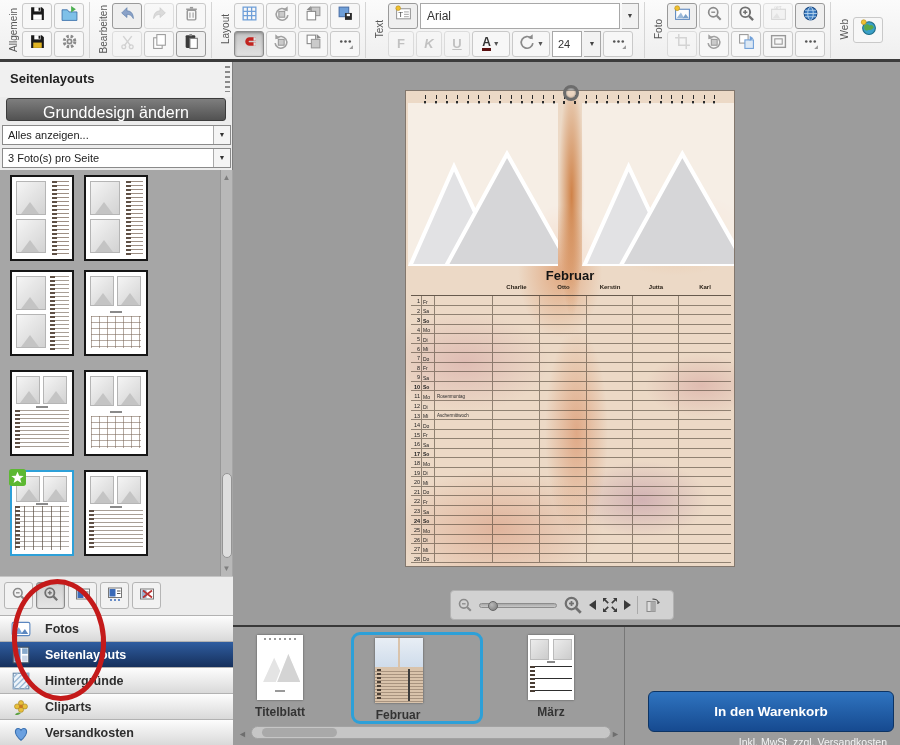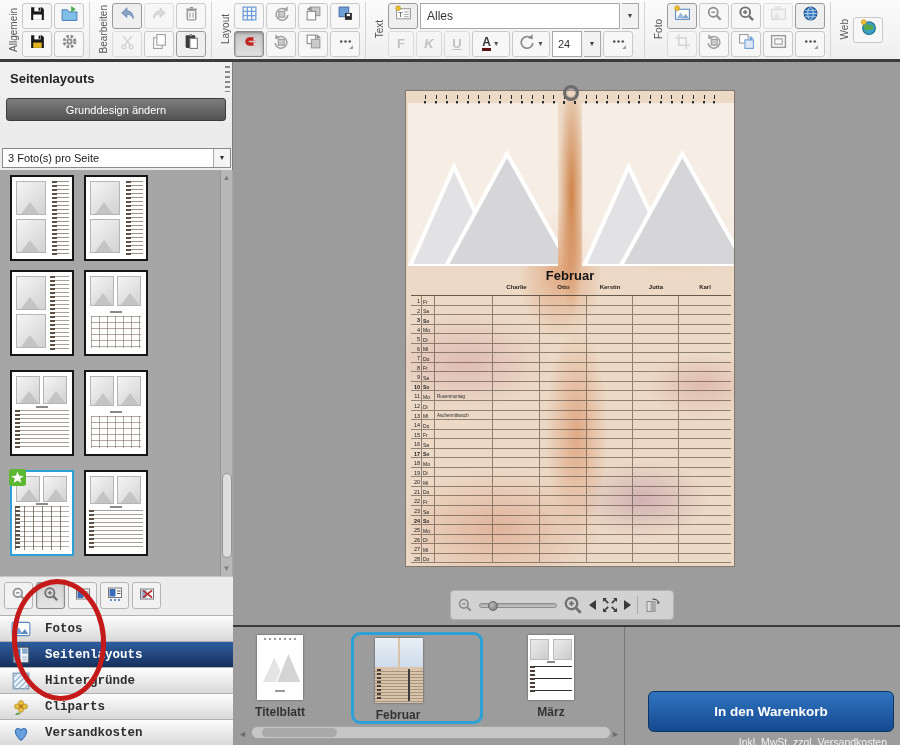--- a/index.html
+++ b/index.html
@@ -33,21 +33,21 @@
   .sizebox { width:30px; height:26px; background:#fff; border:1px solid #a8a8a8; display:flex; align-items:center;
              padding-left:5px; font-size:11px; color:#333; }
 
   
   .sidebar { position:absolute; left:0; top:62px; width:233px; height:683px; background:#ececec; border-right:1px solid #7e7e7e; }
   .sb-header { position:absolute; left:0; top:0; width:100%; height:35px; background:#f0f0f0;
                font-size:13px; font-weight:bold; color:#222; padding:9px 0 0 10px; }
   .sb-handle { position:absolute; right:2px; top:4px; width:5px; height:26px;
                background:repeating-linear-gradient(to bottom,#8a8a8a 0 2px,transparent 2px 5px); }
   .design-btn { position:absolute; left:6px; top:36px; width:220px; height:23px; border:1px solid #3c3c3c; border-radius:3px;
-                background:linear-gradient(#7e7e7e,#525252); color:#fff; font-size:11px; text-align:center; padding-top:5px; cursor:pointer; }
+                background:linear-gradient(#7e7e7e,#525252); color:#fff; font-size:16px; text-align:center; padding-top:5px; cursor:pointer; }
   .sb-select { position:absolute; left:2px; width:229px; height:20px; background:#fff; border:1px solid #8a8a8a;
                font-size:11px; color:#222; display:flex; align-items:center; padding-left:5px; cursor:pointer; }
   .sb-select .arr { position:absolute; right:0; top:0; width:17px; height:18px; border-left:1px solid #aaa;
                     background:#f4f4f4; text-align:center; font-size:7px; color:#333; padding-top:5px; }
   .thumb-area { position:absolute; left:0; top:108px; width:233px; height:406px; background:#a6a6a6; overflow:hidden; }
   .thumb { position:absolute; width:64px; height:86px; background:#fff; border:2px solid #161616; }
   .thumb.sel { border-color:#2da0d8; }
   .star-badge { position:absolute; left:-3px; top:-3px; width:17px; height:17px; z-index:5; }
   .star-badge svg { width:17px; height:17px; }
   .mp { position:absolute; background:linear-gradient(135deg,#f5f5f5,#d2d2d2); border:1px solid #b5b5b5; overflow:hidden; }
@@ -73,21 +73,21 @@
   .sb-scroll .up { top:3px; } .sb-scroll .dn { bottom:3px; }
   .sb-thumbbar { position:absolute; left:1px; top:303px; width:10px; height:85px; background:#dedede; border:1px solid #949494; border-radius:5px; }
   .red-circle { position:absolute; left:12px; top:517px; width:94px; height:122px; border:5px solid #c41a1a;
                 border-radius:50%; transform:rotate(-4deg); z-index:50; pointer-events:none; }
   .panel-tools { position:absolute; left:0; top:514px; width:233px; height:39px; background:#ececec; border-top:1px solid #c5c5c5;
                  display:flex; gap:3px; padding:5px 0 0 4px; }
   .ptbtn { width:29px; height:27px; border:1px solid #b5b5b5; border-radius:3px; background:#f2f2f2;
            display:flex; align-items:center; justify-content:center; }
   .ptbtn svg { width:16px; height:16px; }
   .ptbtn.pressed { background:linear-gradient(#cfcfcf,#e6e6e6); border-color:#8a8a8a; box-shadow:inset 0 1px 2px rgba(0,0,0,.3); }
-  .nav { position:absolute; left:0; top:553px; width:233px; height:130px;font-family:Liberation Mono, monospace; }
+  .nav { position:absolute; left:0; top:553px; width:233px; height:130px; }
   .nav-item { height:26px; display:flex; align-items:center; background:linear-gradient(#fdfdfd,#d9d9d9);
               border-top:1px solid #b2b2b2; cursor:pointer; }
   .nav-item .nicon { width:20px; height:20px; margin-left:11px; }
   .nav-item .nicon svg { width:20px; height:20px; }
   .nav-item .nlabel { margin-left:14px; font-size:12.5px; font-weight:bold; color:#2e2e2e; }
   .nav-item.selected { background:linear-gradient(#2f5da0,#16305c); }
   .nav-item.selected .nlabel { color:#fff; }
 
   
   .canvas { position:absolute; left:234px; top:62px; width:666px; height:563px; background:#9c9c9c; }
@@ -332,21 +332,21 @@
           <div class="tbtn outlined">
               <span><svg viewBox="0 0 16 16">
                   <rect x="1.5" y="3.5" width="13" height="9.5" fill="#fff" stroke="#999"></rect>
                   <text x="3" y="11" font-size="7.5" fill="#444" font-family="sans-serif">T</text>
                   <line x1="8.5" y1="6.5" x2="13" y2="6.5" stroke="#aaa"></line>
                   <line x1="8.5" y1="8.8" x2="13" y2="8.8" stroke="#aaa"></line>
                   <line x1="8.5" y1="11" x2="13" y2="11" stroke="#aaa"></line>
                   <circle cx="3" cy="3" r="2.2" fill="#f0c030" stroke="#b8901e" stroke-width=".6"></circle>
                 </svg></span>
             </div>
-          <div class="fontbox">Alles</div>
+          <div class="fontbox">Arial</div>
           <div class="arrbtn">▼</div>
         </div>
         <div class="trow">
           <div class="tbtn dis" style="width:26px">
               <span class="tletter">F</span>
             </div>
           <div class="tbtn dis" style="width:26px">
               <span class="tletter it">K</span>
             </div>
           <div class="tbtn dis" style="width:26px">
@@ -466,20 +466,24 @@
               </svg></span>
           </div>
       </div>
     </div>
   </div>
 
   <div class="sidebar">
     <div class="sb-header">Seitenlayouts</div>
     <div class="sb-handle"></div>
     <div class="design-btn">Grunddesign ändern</div>
+    <div class="sb-select" style="top:63px">
+      <span>Alles anzeigen...</span>
+      <span class="arr">▼</span>
+    </div>
     <div class="sb-select" style="top:86px">
       <span>3 Foto(s) pro Seite</span>
       <span class="arr">▼</span>
     </div>
     <div class="thumb-area">
       <div class="sb-scroll">
         <div class="up">▲</div>
         <div class="sb-thumbbar"></div>
         <div class="dn">▼</div>
       </div>

